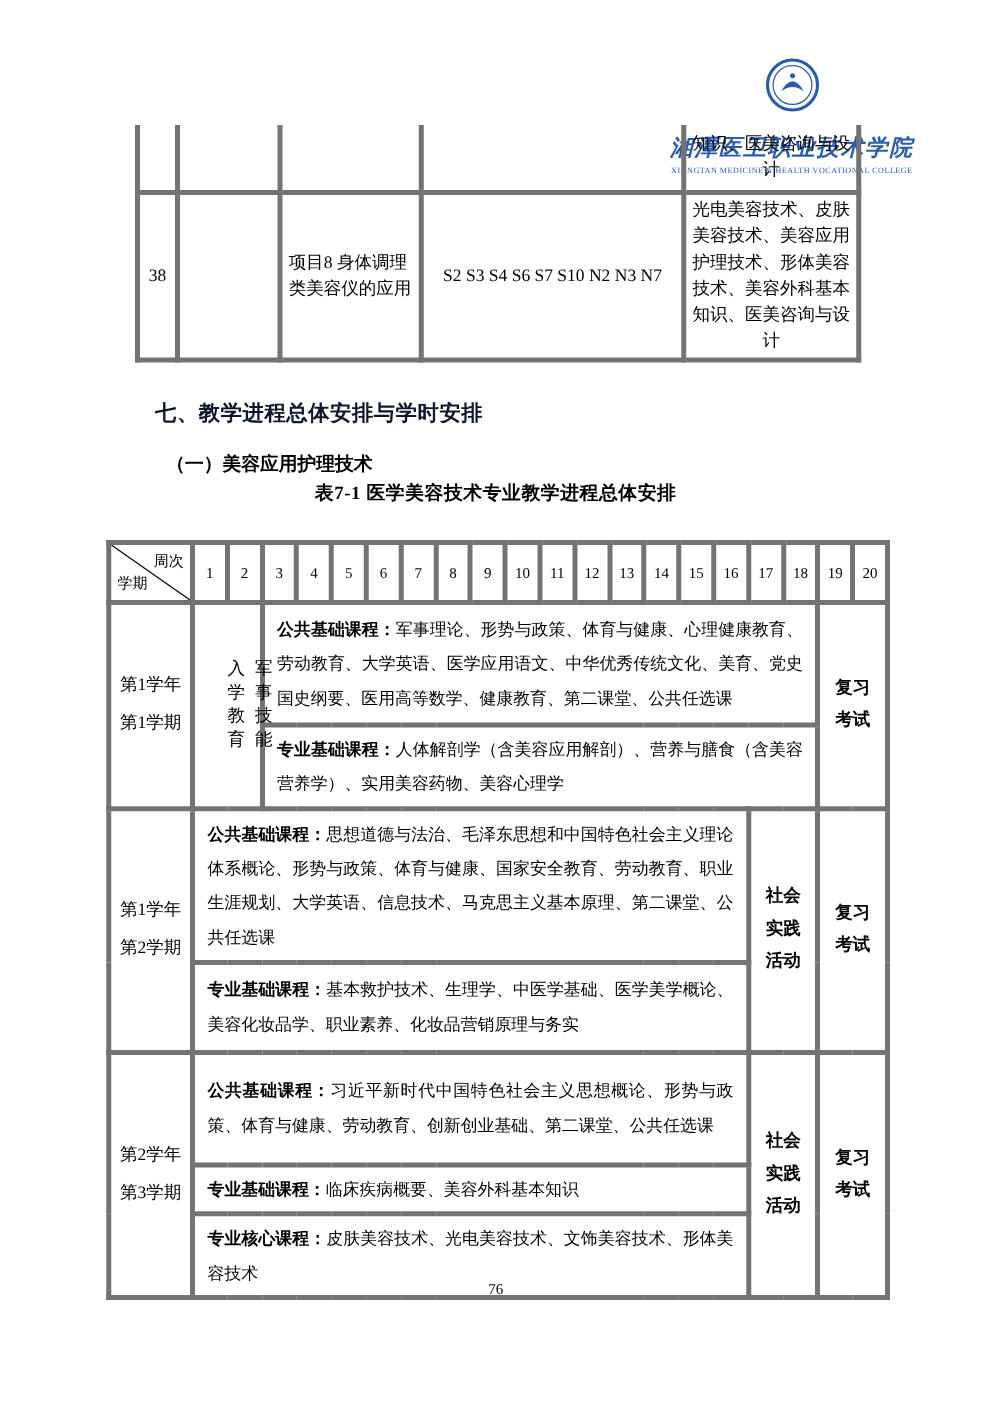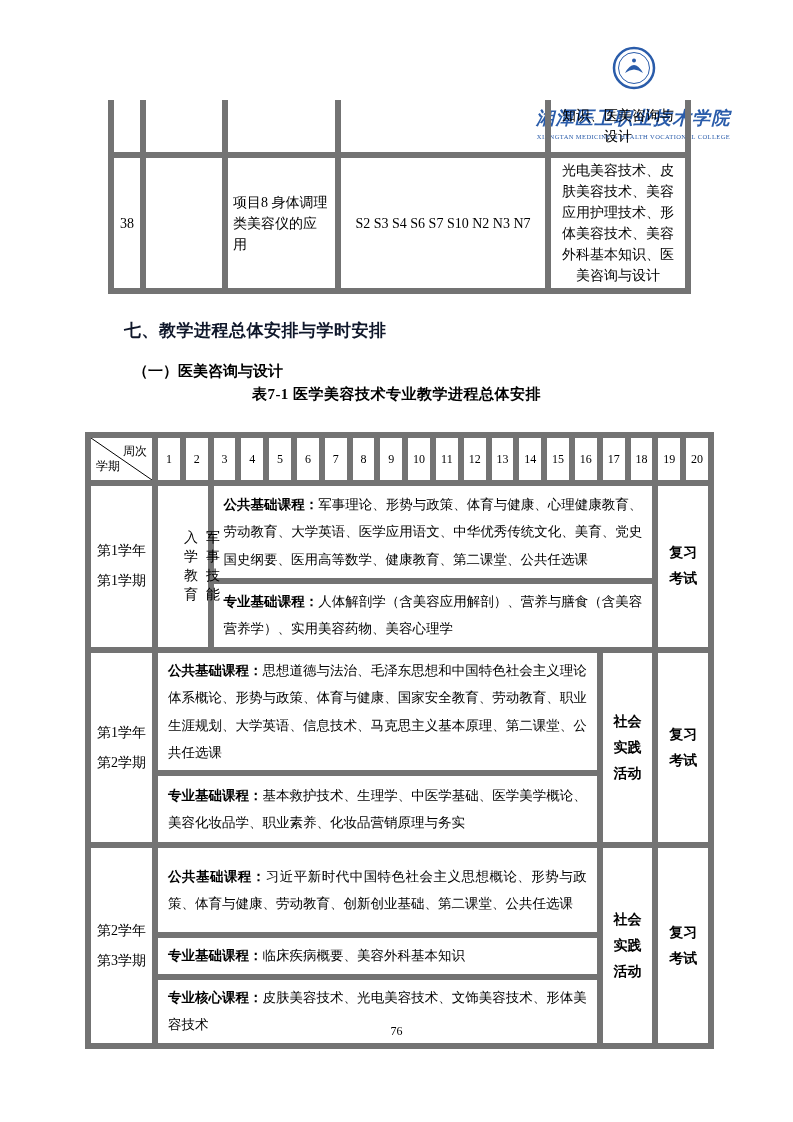--- a/index.html
+++ b/index.html
@@ -9,21 +9,21 @@
   }
 
   
   .logo{position:absolute;top:46px;right:62px;display:flex;align-items:center;gap:16px;flex-direction:column;}
   .logo-text{display:flex;flex-direction:column;align-items:center;}
   .logo-cn{font-size:18px;font-weight:bold;font-style:italic;color:#2A5CAA;letter-spacing:1.5px;white-space:nowrap;}
   .logo-en{font-size:6.5px;color:#2A5CAA;letter-spacing:0.4px;margin-top:3px;white-space:nowrap;}
 
   
   table{border-collapse:collapse;table-layout:fixed;}
-  td,th{border:6px solid #737373;}
+  td,th{border:4px solid #737373;}
 
   
   .top-table{position:absolute;left:108px;top:100px;width:577px;}
   .top-table td{font-size:14px;line-height:21px;padding:2px 5px;vertical-align:middle;}
   .top-table .r-partial td{border-top:none;height:48px;}
   .top-table .r-main td{height:126px;}
   .tc{text-align:center;}
 
   
   .heading{position:absolute;left:124px;top:305px;font-size:17px;font-weight:bold;color:#0f172a;letter-spacing:0.5px;}
@@ -87,21 +87,21 @@
     <td class="tc">38</td>
     <td></td>
     <td>项目8 身体调理类美容仪的应用</td>
     <td class="tc">S2 S3 S4 S6 S7 S10 N2 N3 N7</td>
     <td class="tc">光电美容技术、皮肤美容技术、美容应用护理技术、形体美容技术、美容外科基本知识、医美咨询与设计</td>
   </tr>
 </tbody>
   </table>
 
 <h2 class="heading">七、教学进程总体安排与学时安排</h2>
-<h3 class="subheading">（一）医美咨询与设计</h3>
+<h3 class="subheading">（一）美容应用护理技术</h3>
 <div class="table-title">表7-1  医学美容技术专业教学进程总体安排</div>
 
 <table class="schedule">
   <colgroup>
     <col class="c-sem">
     <col class="c-week">
       <col class="c-week">
       <col class="c-week">
       <col class="c-week">
       <col class="c-week">

